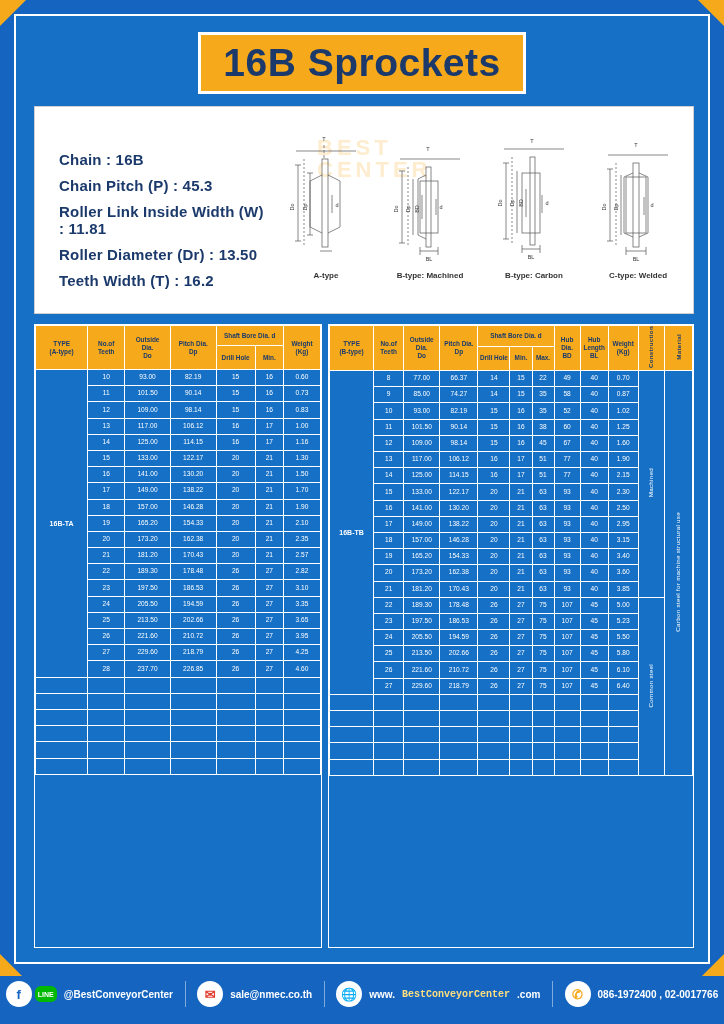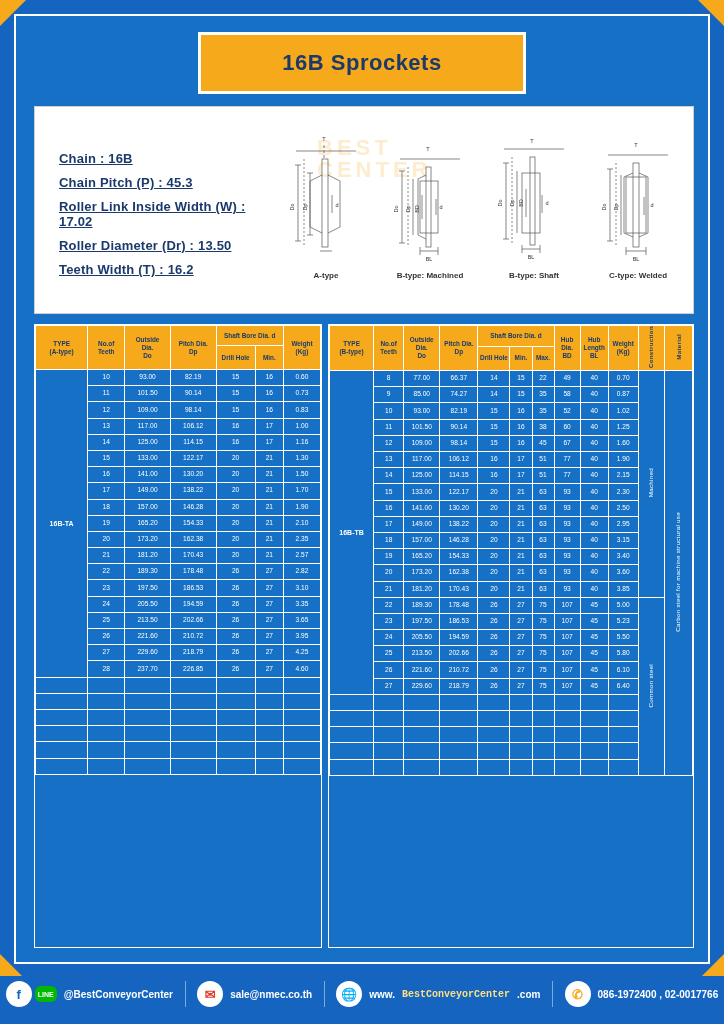--- a/index.html
+++ b/index.html
@@ -37,47 +37,46 @@
   .title-banner {
     position: absolute;
     top: 16px; left: 50%;
     transform: translateX(-50%);
     width: 328px; height: 62px;
     background: #f5a91b;
     border: 3px solid #ffffff;
     display: flex; align-items: center; justify-content: center;
   }
   .title-banner h1 {
-    font-size: 22px;
+    font-size: 39px;
     color: #1b3a6b;
     font-weight: bold;
     letter-spacing: 0.5px;
     text-align: center;
   }
 
   
   .spec-panel {
     position: absolute;
     top: 90px; left: 18px;
     width: 660px; height: 208px;
     background: #ffffff;
     border: 1px solid #cfcfcf;
     display: flex;
   }
   .spec-left {
     width: 236px;
     padding: 44px 0 0 24px;
   }
   .spec-left .line {
-    font-size: 13px;
+    font-size: 15px;
     font-weight: bold;
     color: #1b3a6b;
     margin-bottom: 9px;
     letter-spacing: 0.2px;
-    text-decoration: underline;
   }
   .spec-right {
     flex: 1;
     position: relative;
   }
   .watermark {
     position: absolute;
     top: 30px; left: 46px;
     font-size: 22px;
     font-weight: bold;
@@ -202,21 +201,21 @@
   <div class="inner">
 
     <div class="title-banner">
       <h1>16B Sprockets</h1>
     </div>
 
     <div class="spec-panel">
       <div class="spec-left">
         <div class="line">Chain :  16B</div>
         <div class="line">Chain Pitch (P) :  45.3</div>
-        <div class="line">Roller Link Inside Width (W) : 17.02</div>
+        <div class="line">Roller Link Inside Width (W) : 11.81</div>
         <div class="line">Roller Diameter (Dr) : 13.50</div>
         <div class="line">Teeth Width (T) : 16.2</div>
       </div>
       <div class="spec-right">
         <div class="watermark">
           <div>BEST</div>
           <div>CENTER</div>
         </div>
         <div class="sprocket-figs">
 
@@ -291,21 +290,21 @@
                 <line x1="40" y1="130" x2="40" y2="138"></line>
                 <line x1="58" y1="130" x2="58" y2="138"></line>
               </g>
               <text x="50" y="28" font-size="5.5" fill="#333" text-anchor="middle">T</text>
               <text x="20" y="88" font-size="5.5" fill="#333" transform="rotate(-90 20 88)" text-anchor="middle">Do</text>
               <text x="32" y="88" font-size="5.5" fill="#333" transform="rotate(-90 32 88)" text-anchor="middle">Dp</text>
               <text x="41" y="88" font-size="5.5" fill="#333" transform="rotate(-90 41 88)" text-anchor="middle">BD</text>
               <text x="65" y="90" font-size="5.5" fill="#333" text-anchor="middle">d</text>
               <text x="49" y="144" font-size="5.5" fill="#333" text-anchor="middle">BL</text>
             </svg>
-            <div class="cap">B-type: Shaft</div>
+            <div class="cap">B-type: Carbon</div>
           </div>
 
           <div class="fig">
             <svg width="104" height="150" viewBox="0 0 104 150">
               <g stroke="#555" fill="none" stroke-width="0.7">
                 <line x1="22" y1="40" x2="82" y2="40"></line>
                 <rect x="47" y="48" width="6" height="84"></rect>
                 <rect x="40" y="62" width="20" height="56"></rect>
                 <path d="M47 58 L38 62 L38 118 L47 122"></path>
                 <path d="M53 58 L62 62 L62 118 L53 122"></path>

